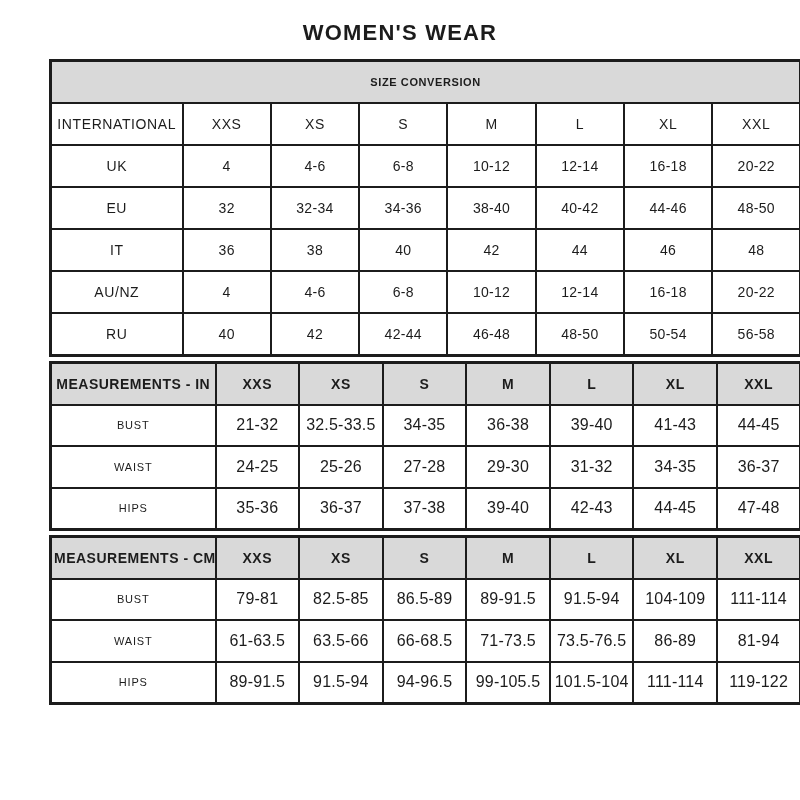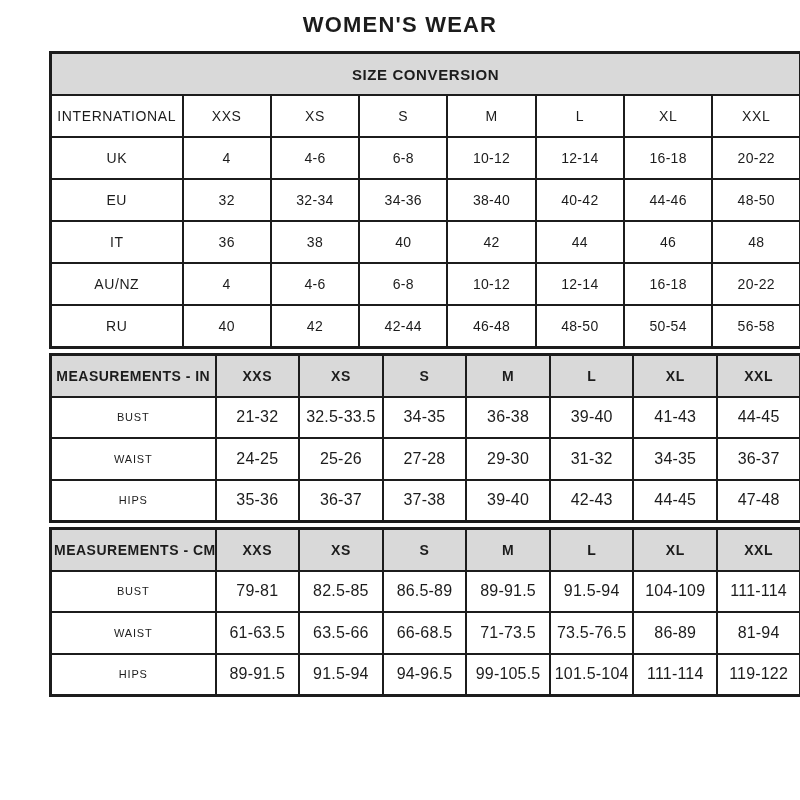--- a/index.html
+++ b/index.html
@@ -8,21 +8,21 @@
     background: #ffffff;
     width: 800px;
     height: 800px;
     font-family: "Liberation Sans", sans-serif;
     color: #1c1c1c;
     -webkit-font-smoothing: antialiased;
   }
   .page {
     width: 702px;
     margin: 0 auto;
-    padding-top: 8px;
+    padding-top: 16px;
   }
   h1.title {
     text-align: center;
     font-size: 22px;
     font-weight: 700;
     letter-spacing: 1.2px;
     margin: 4px 0 13px 0;
     color: #1c1c1c;
   }
   table {
@@ -38,21 +38,21 @@
     vertical-align: middle;
     padding: 0 2px;
     overflow: hidden;
     white-space: nowrap;
   }
   
   table.sc td { height: 40px; }
   .sc .section-header {
     background: #d9d9d9;
     font-weight: 700;
-    font-size: 15px;
+    font-size: 11px;
     letter-spacing: 0.6px;
   }
   .sc .col-head, .sc .row-label {
     font-size: 14px;
     font-weight: 500;
     letter-spacing: 0.6px;
   }
   .sc .val {
     font-size: 14px;
     font-weight: 500;

